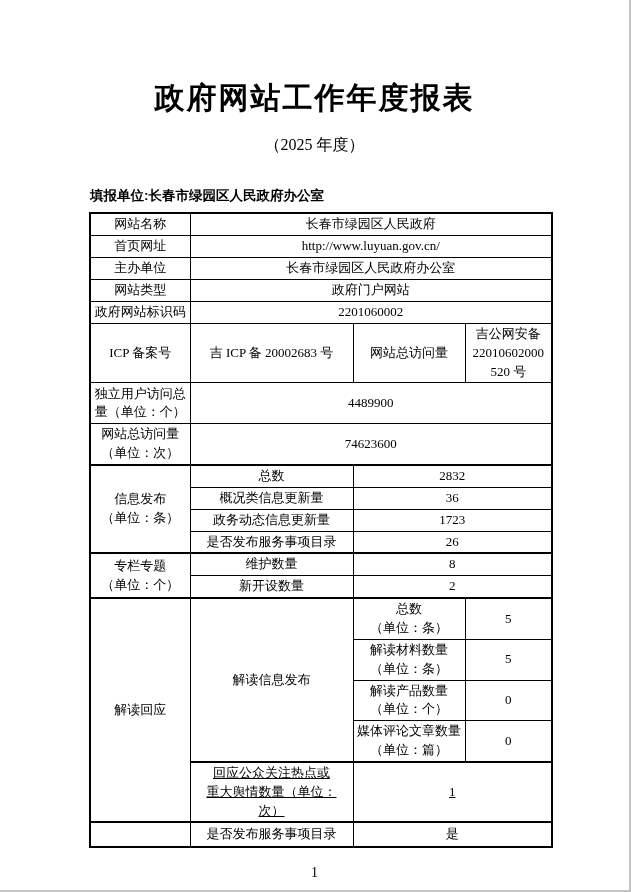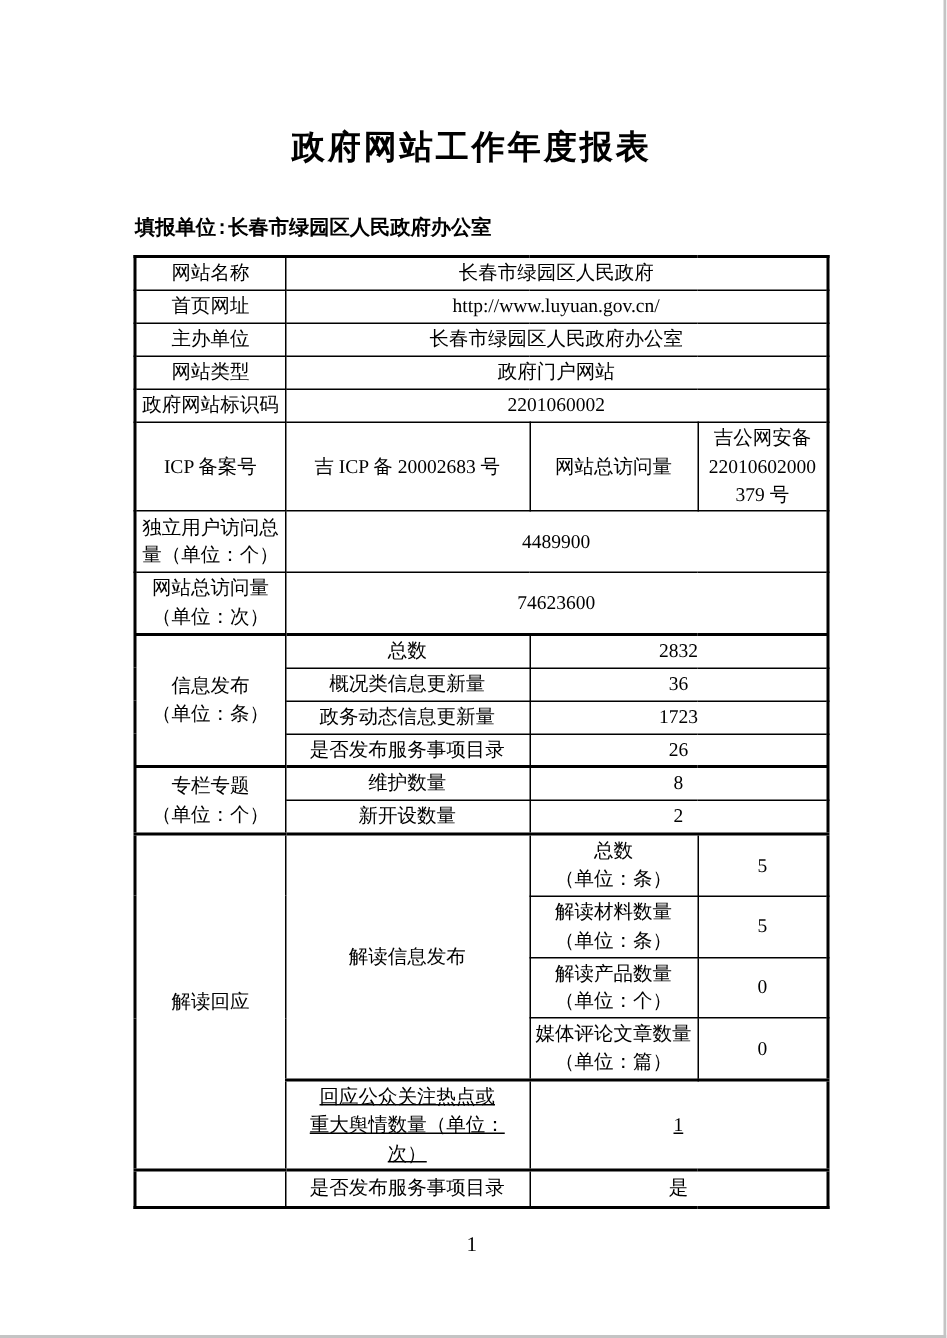--- a/index.html
+++ b/index.html
@@ -14,33 +14,33 @@
     overflow: hidden;
     color: #000;
     font-family: "Liberation Serif", "DejaVu Serif", serif;
   }
   .doc-title {
     margin: 0;
     padding-top: 84px;
     text-align: center;
     font-family: "Liberation Sans", "DejaVu Sans", sans-serif;
     font-weight: bold;
-    font-size: 22px;
+    font-size: 30px;
     line-height: 28px;
     letter-spacing: 2px;
   }
   .doc-subtitle {
     margin-top: 24px;
     text-align: center;
     font-size: 16px;
     line-height: 18px;
   }
   .reporting-unit {
     margin: 33px 0 0 90px;
-    font-family: Liberation Mono, monospace;
+    font-family: Liberation Sans, sans-serif;
     font-weight: bold;
     font-size: 13.5px;
     line-height: 17px;
   }
   table.report {
     margin: 8px 0 0 89px;
     border-collapse: collapse;
     table-layout: fixed;
     width: 462px;
     border: 2px solid #000;
@@ -70,20 +70,21 @@
     text-align: center;
     font-size: 14px;
   }
 </style>
 </head>
 <body>
 
 <div class="page">
 
   <h1 class="doc-title">政府网站工作年度报表</h1>
+  <div class="doc-subtitle">（2025 年度）</div>
   <div class="reporting-unit">填报单位:长春市绿园区人民政府办公室</div>
 
   <table class="report">
     <colgroup>
       <col style="width:100px">
       <col style="width:163px">
       <col style="width:112px">
       <col style="width:87px">
     </colgroup>
     <tbody>
@@ -106,21 +107,21 @@
       <tr class="r-basic">
         <td>政府网站标识码</td>
         <td colspan="3">2201060002</td>
       </tr>
       <tr class="r-icp">
         <td>ICP 备案号</td>
         <td>吉 ICP 备 20002683 号</td>
         <td>网站总访问量</td>
         <td>吉公网安备
 22010602000
-379 号</td>
+520 号</td>
       </tr>
       <tr class="r-uv">
         <td>独立用户访问总
 量（单位：个）</td>
         <td colspan="3">4489900</td>
       </tr>
       <tr class="r-tv">
         <td>网站总访问量
 （单位：次）</td>
         <td colspan="3">74623600</td>

